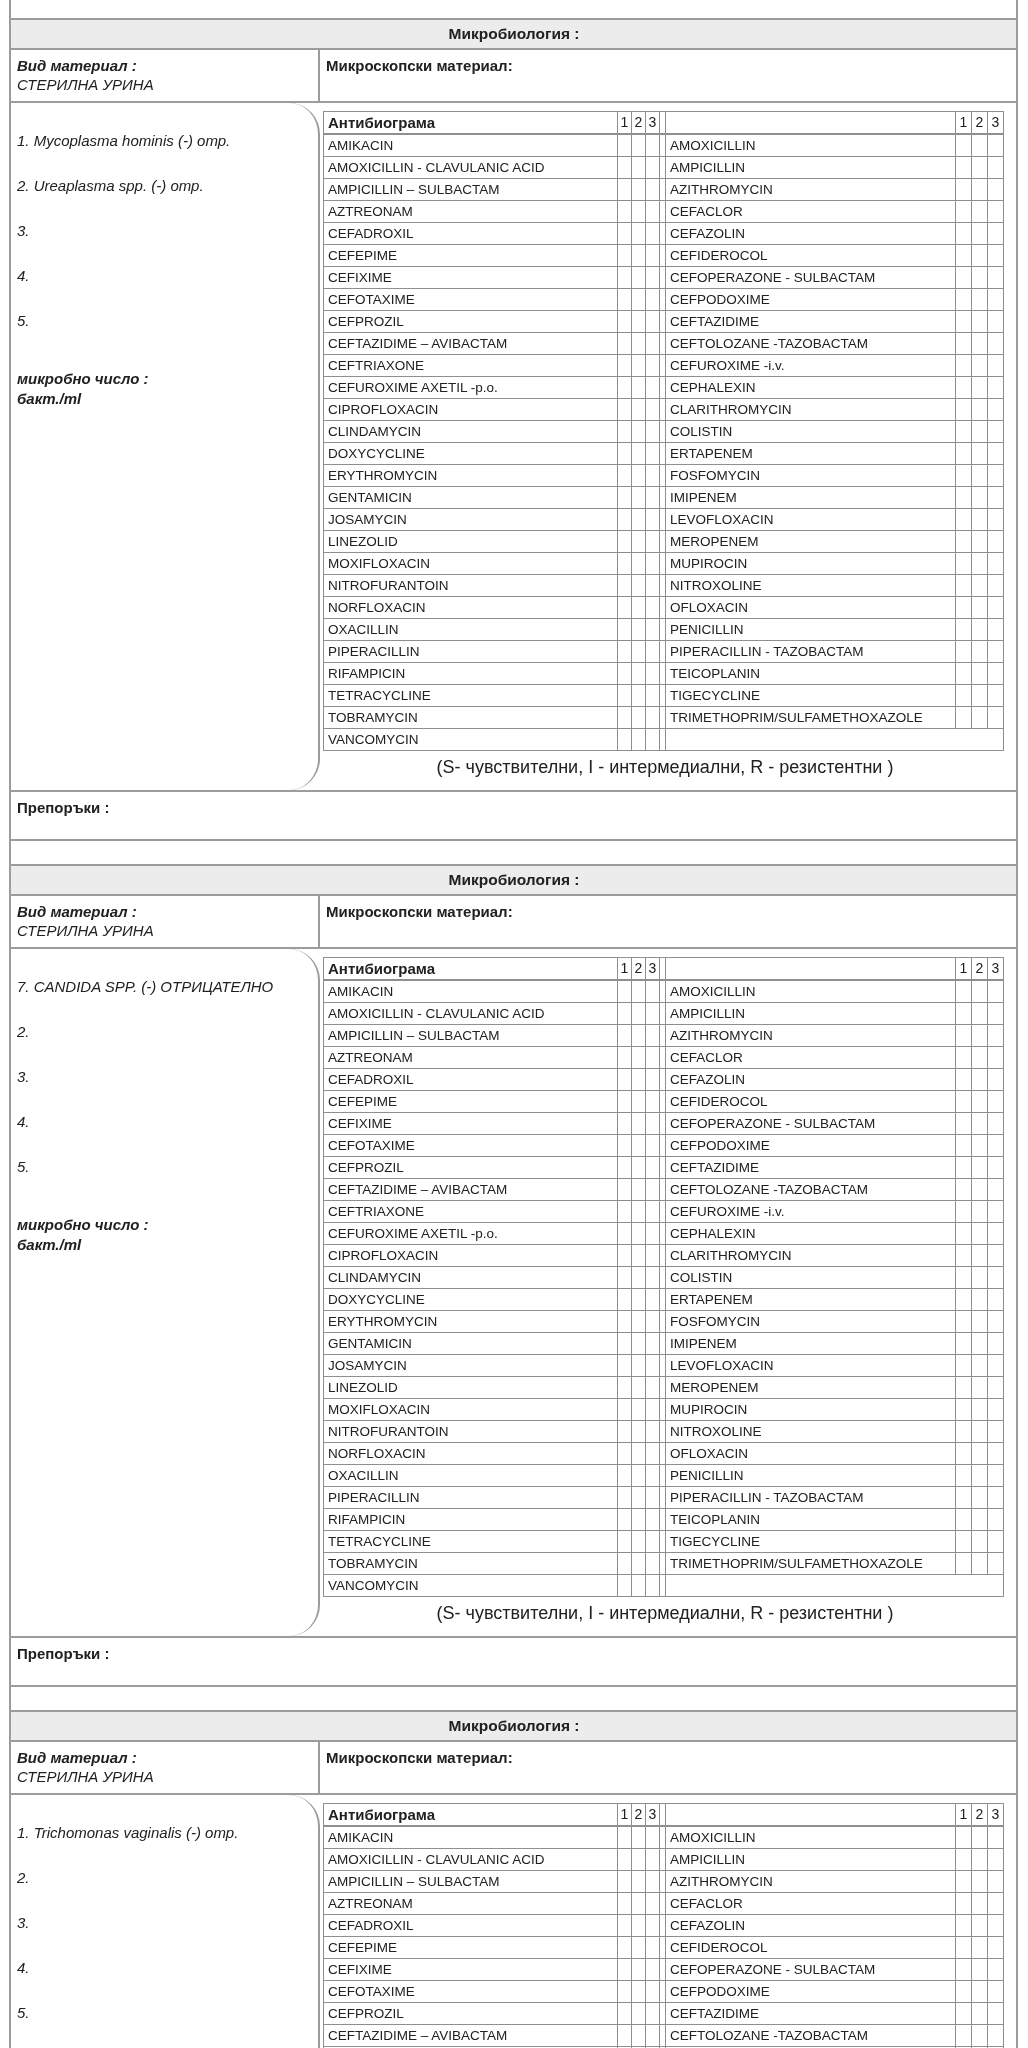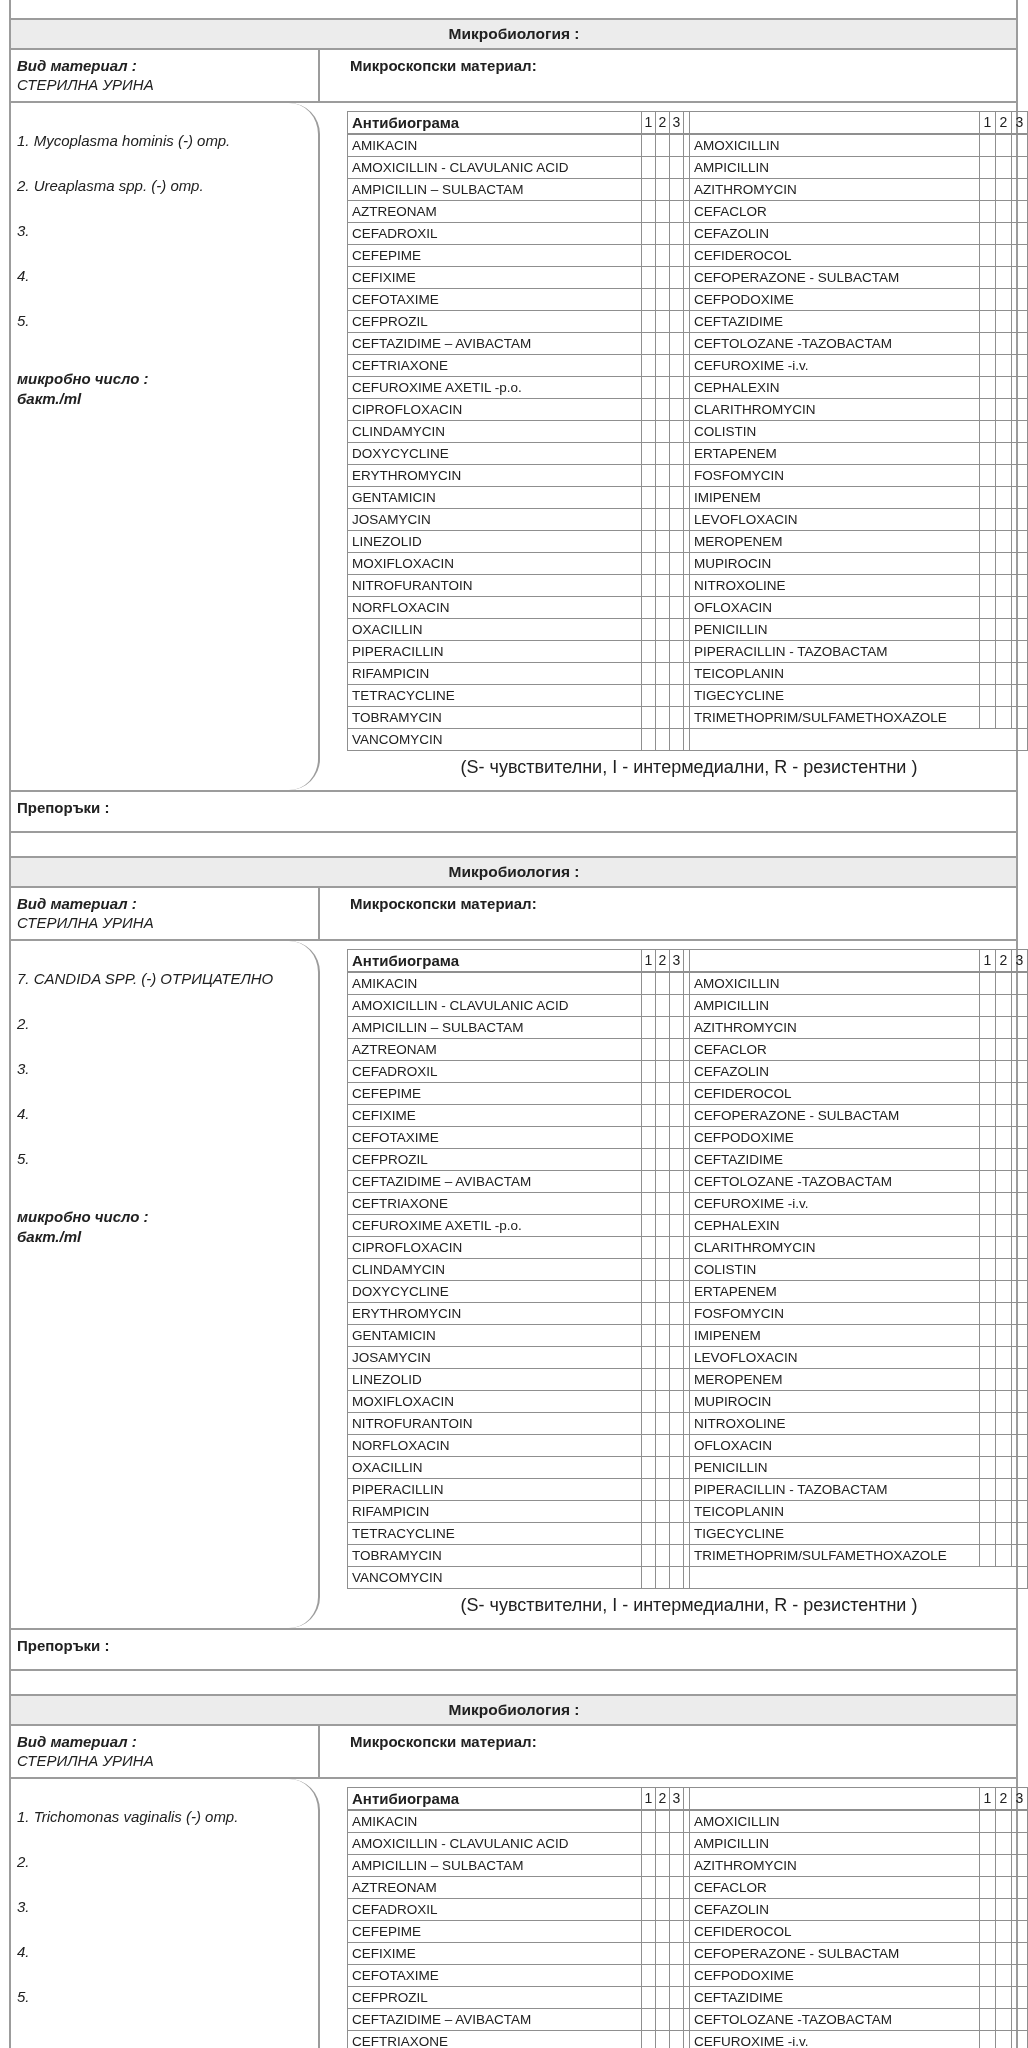--- a/index.html
+++ b/index.html
@@ -22,21 +22,21 @@
     font-weight:bold; font-size:15.5px;
     padding:5px 5px 5px 6px; line-height:18px;text-align:center;
   }
   .row { display:flex; border-bottom:2px solid var(--frame,#9c9c9c); }
   .lcol {
     width:309px; flex:0 0 309px;
     border-right:2px solid var(--frame,#9c9c9c);
     padding:6px 8px 6px 6px;
     font-style:italic;
   }
-  .rcol { flex:1 1 auto; padding:6px 8px 6px 6px;margin-left:24px; }
+  .rcol { flex:1 1 auto; padding:6px 8px 6px 6px; }
   .head-row .lcol, .head-row .rcol { min-height:51px; line-height:19px; }
   .b { font-weight:bold; }
   .organisms { font-size:15px; padding-top:28px; line-height:20px;border-radius:31px; }
   .org-item { margin-bottom:25px; min-height:20px; }
   .mc-label { font-weight:bold; margin-top:38px; }
   .mc-unit  { font-weight:bold; }
   .abg-wrap { padding:8px 10px 12px 3px; }
   table.abg {
     border-collapse:collapse; table-layout:fixed;
     width:588px; font-size:13.5px;
@@ -46,21 +46,21 @@
     height:22px; padding:0 1px 0 4px;
     text-align:left; font-weight:normal;
     white-space:nowrap; overflow:hidden; line-height:21px;
   }
   table.abg th.title { font-size:15px; font-weight:bold; }
   table.abg .num { text-align:center; padding:0; font-size:14px; }
   table.abg tr.hdr th { border-bottom-width:2px; }
   .legend { width:684px; text-align:center; font-size:18px; margin-top:6px; }
   .rec-row {
     border-bottom:2px solid var(--frame,#9c9c9c);
-    font-weight:bold; padding:7px 5px 14px 6px; line-height:18px;
+    font-weight:bold; padding:7px 5px 22px 6px; line-height:18px;
   }
   .section-gap { height:23px; background:#fff; }
 </style>
 </head>
 <body>
 
 <div class="page">
   <div class="top-strip"></div>
   <div id="sections-root">
   <section>

